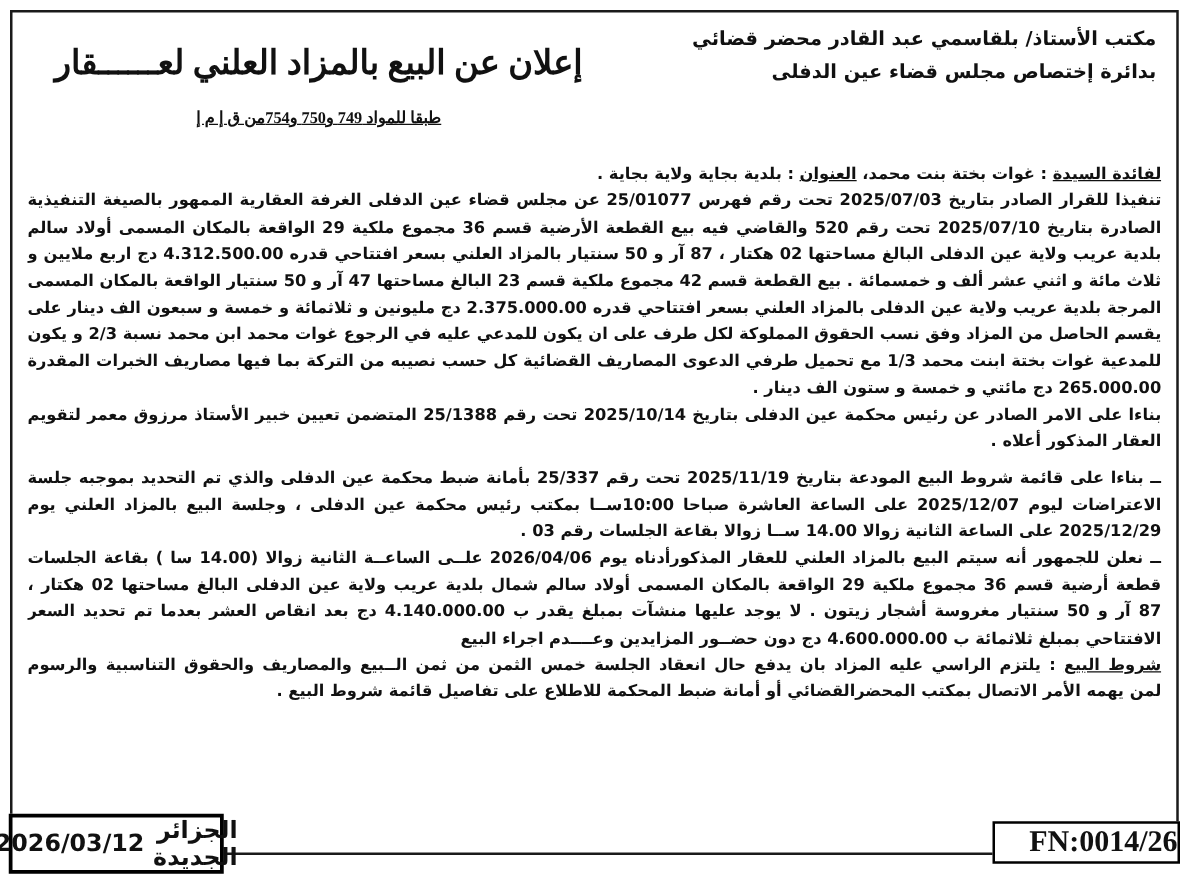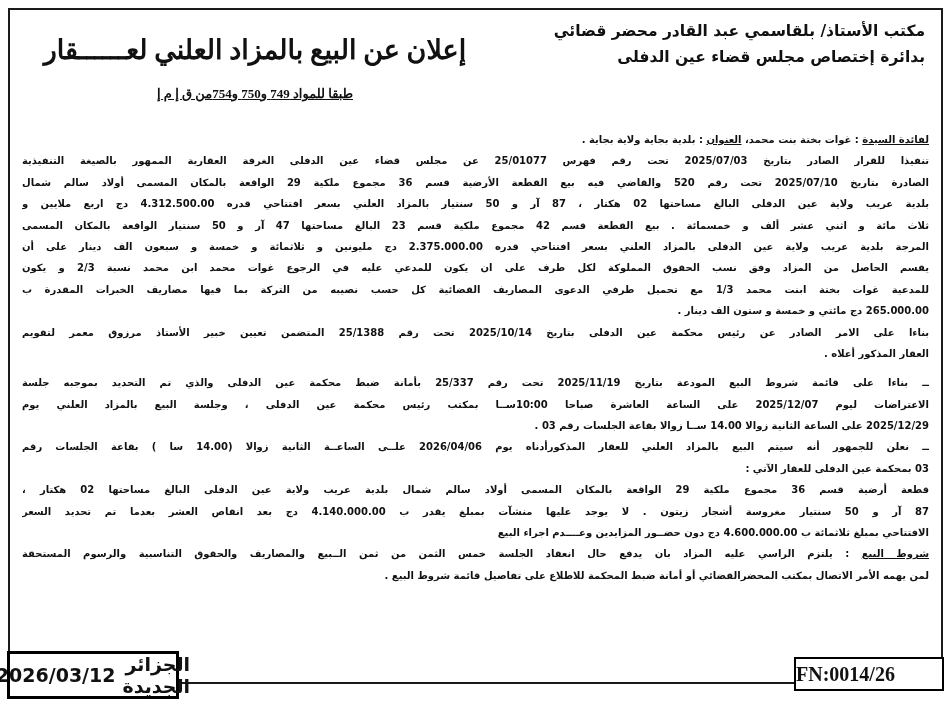--- a/index.html
+++ b/index.html
@@ -21,21 +21,21 @@
     position:absolute;top:34px;left:40px;width:430px;z-index:2;
     text-align:center;direction:rtl;font-family:Liberation Serif, serif;
   }
   .doc-title{font-size:27px;font-weight:bold;letter-spacing:0;}
   .doc-subtitle{
     display:inline-block;margin-top:20px;font-size:13px;font-weight:bold;
     text-decoration:underline;
   }
   .body-text{
     position:absolute;top:129px;right:22px;left:22px;z-index:2;
-    direction:rtl;font-weight:bold;font-size:10px;color:#111;
+    direction:rtl;font-weight:bold;font-size:13px;color:#111;
   }
   .line{
     height:21.4px;line-height:21.4px;overflow:hidden;
     text-align:right;white-space:nowrap;
   }
   .line.j{
     white-space:normal;
     text-align:justify;
     text-align-last:justify;
     text-justify:inter-word;
@@ -47,22 +47,22 @@
   }
   .footer-press{
     position:absolute;left:7px;top:651px;width:166px;height:42px;z-index:3;
     background:#fff;border:3px solid #000;
     display:flex;align-items:center;justify-content:center;gap:7px;
     direction:rtl;font-weight:bold;font-size:19px;
   }
   .footer-ref{
     position:absolute;left:794px;top:657px;width:146px;height:30px;z-index:3;
     background:#fff;border:2px solid #000;
-    display:flex;align-items:center;justify-content:flex-start;
-    font-family:"Liberation Serif",serif;font-weight:bold;font-size:20px;
+    display:flex;align-items:center;justify-content:flex-end;
+    font-family:"Liberation Serif",serif;font-weight:bold;font-size:24px;
   }
 </style>
 </head>
 <body>
 
 <div class="page-frame"></div>
 
 <div class="office-header">
   <div>مكتب الأستاذ/ بلقاسمي عبد القادر محضر قضائي</div>
   <div>بدائرة إختصاص مجلس قضاء عين الدفلى</div>
@@ -82,21 +82,20 @@
     <div class="line j"><span>المرجة بلدية عريب ولاية عين الدفلى بالمزاد العلني بسعر افتتاحي قدره 2.375.000.00 دج مليونين و ثلاثمائة و خمسة و سبعون الف دينار على أن</span></div>
     <div class="line j"><span>يقسم الحاصل من المزاد وفق نسب الحقوق المملوكة لكل طرف على ان يكون للمدعي عليه في الرجوع غوات محمد ابن محمد نسبة 2/3 و يكون</span></div>
     <div class="line j"><span>للمدعية غوات بختة ابنت محمد 1/3 مع تحميل طرفي الدعوى المصاريف القضائية كل حسب نصيبه من التركة بما فيها مصاريف الخبرات المقدرة ب</span></div>
     <div class="line"><span>265.000.00 دج مائتي و خمسة و ستون الف دينار .</span></div>
     <div class="line j"><span>بناءا على الامر الصادر عن رئيس محكمة عين الدفلى  بتاريخ 2025/10/14 تحت رقم 25/1388 المتضمن تعيين خبير الأستاذ مرزوق معمر  لتقويم</span></div>
     <div class="line"><span>العقار المذكور أعلاه .</span></div>
     <div class="line j" style="margin-top: 8px;"><span>ــ بناءا على قائمة شروط البيع المودعة بتاريخ 2025/11/19 تحت رقم 25/337 بأمانة ضبط محكمة  عين الدفلى  والذي تم التحديد بموجبه جلسة</span></div>
     <div class="line j"><span>الاعتراضات ليوم 2025/12/07 على الساعة العاشرة صباحا 10:00ســا بمكتب رئيس محكمة عين الدفلى ، وجلسة البيع بالمزاد العلني يوم</span></div>
     <div class="line"><span>2025/12/29 على الساعة الثانية زوالا 14.00 ســا  زوالا بقاعة الجلسات رقم 03 .</span></div>
     <div class="line j"><span>ــ نعلن للجمهور أنه سيتم البيع بالمزاد العلني للعقار المذكورأدناه  يوم 2026/04/06 علــى الساعــة الثانية زوالا  (14.00 سا ) بقاعة الجلسات رقم</span></div>
-    <div class="line"><span>03 بمحكمة عين الدفلى للعقار الآتي :</span></div>
     <div class="line j"><span>قطعة أرضية قسم 36 مجموع ملكية 29 الواقعة بالمكان المسمى أولاد سالم شمال بلدية عريب ولاية عين الدفلى البالغ مساحتها 02 هكتار ،</span></div>
     <div class="line j"><span>87 آر و 50 سنتيار مغروسة أشجار زيتون . لا يوجد عليها منشآت بمبلغ يقدر ب 4.140.000.00 دج بعد انقاص العشر  بعدما تم تحديد السعر</span></div>
     <div class="line"><span>الافتتاحي بمبلغ ثلاثمائة ب 4.600.000.00 دج  دون حضــور المزايدين  وعــــدم اجراء البيع</span></div>
     <div class="line j"><span class="u">شروط البيع</span><span> : يلتزم الراسي عليه المزاد بان يدفع حال انعقاد الجلسة خمس الثمن من ثمن الــبيع والمصاريف والحقوق التناسبية والرسوم المستحقة</span></div>
     <div class="line"><span>لمن يهمه الأمر الاتصال بمكتب المحضرالقضائي أو أمانة ضبط  المحكمة للاطلاع على تفاصيل قائمة شروط البيع .</span></div>
   </div>
 
 <div class="footer-press">
   <span>الجزائر الجديدة</span>
   <span>2026/03/12</span>

